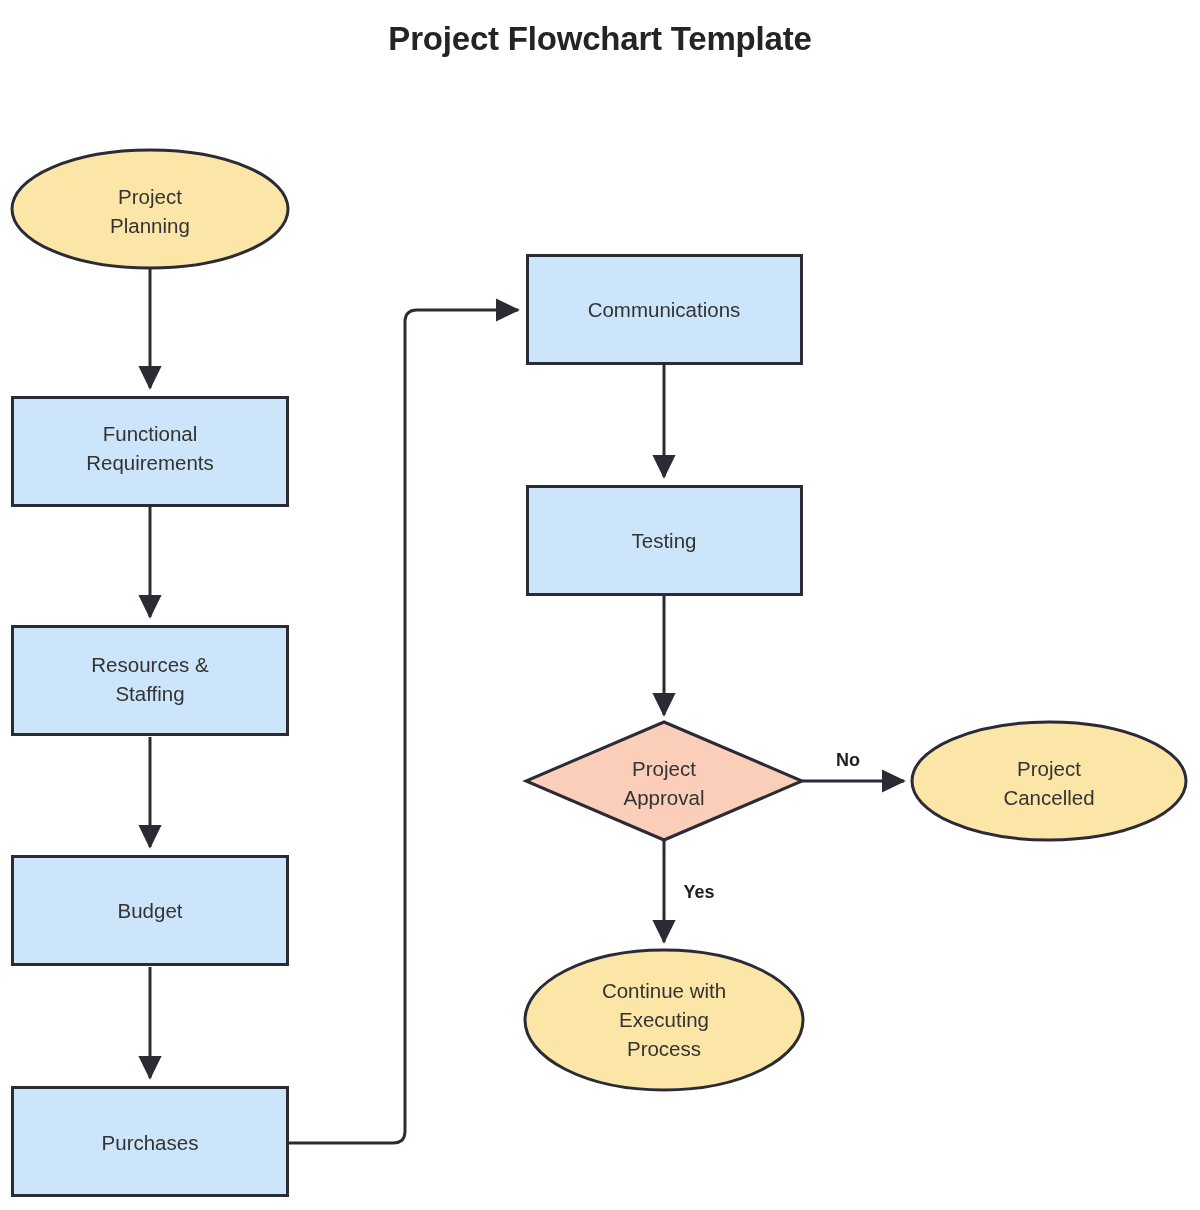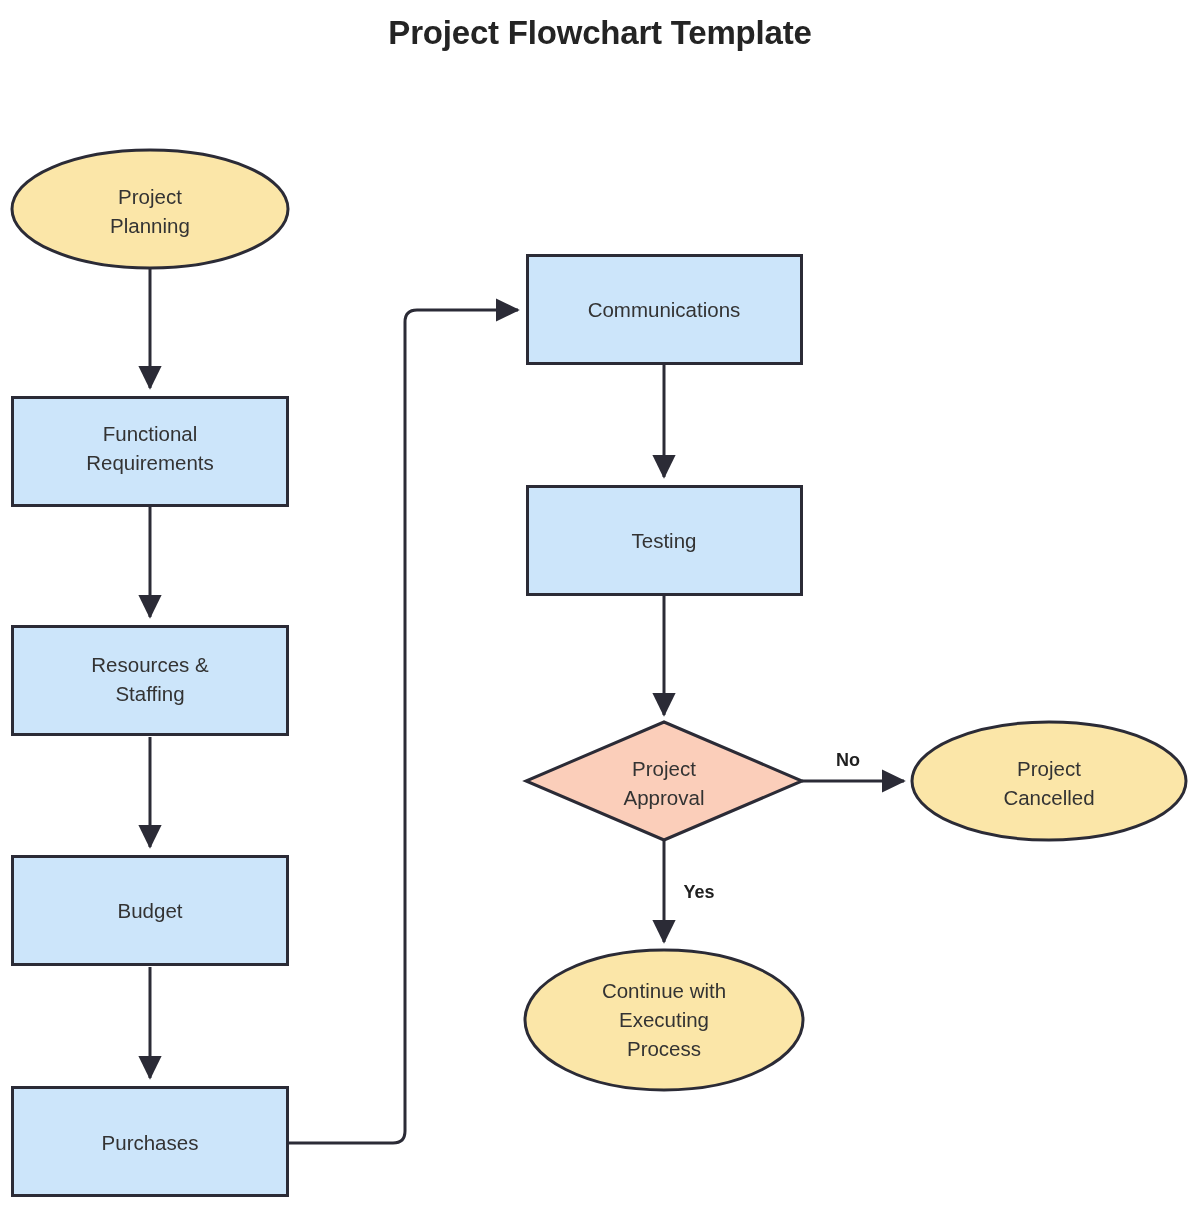--- a/index.html
+++ b/index.html
@@ -23,21 +23,21 @@
   .diagram-title {
     position: absolute;
     top: 0;
     left: 0;
     width: 1200px;
     text-align: center;
     font-size: 33px;
     font-weight: bold;
     color: #242424;
     letter-spacing: -0.2px;
-    padding-top: 14px;
+    padding-top: 20px;
     box-sizing: border-box;
   }
   svg text {
     font-family: "Liberation Sans", sans-serif;
     fill: #333333;
   }
   .node-label {
     font-size: 20.5px;
   }
   .edge-label {

